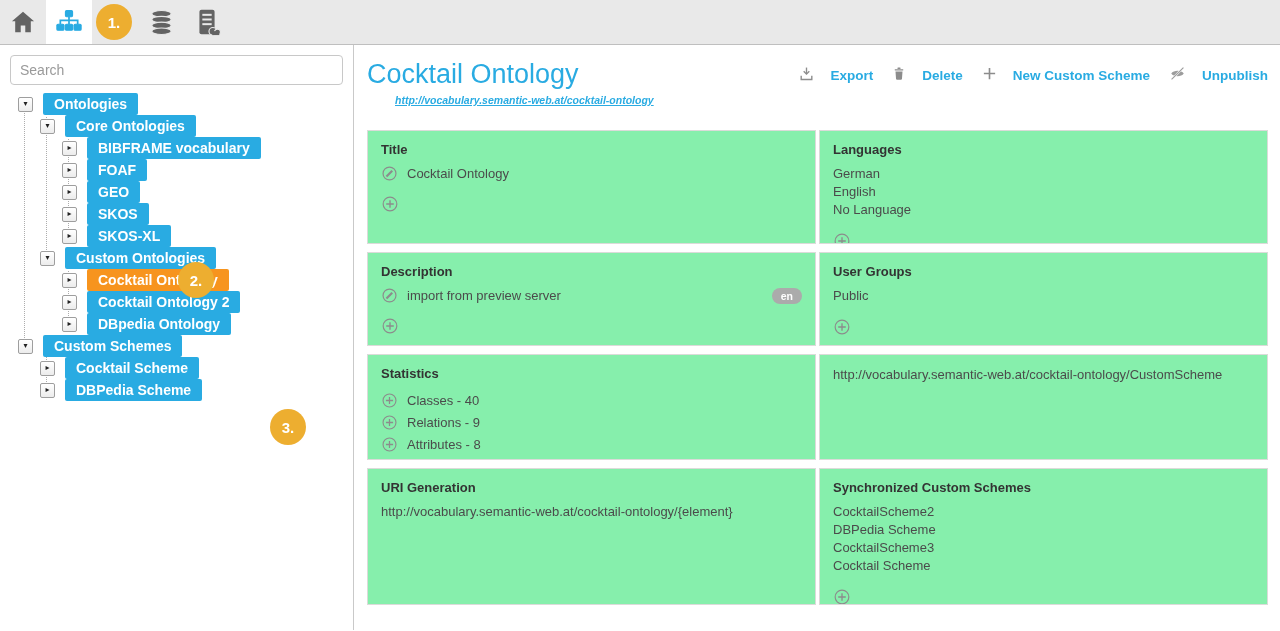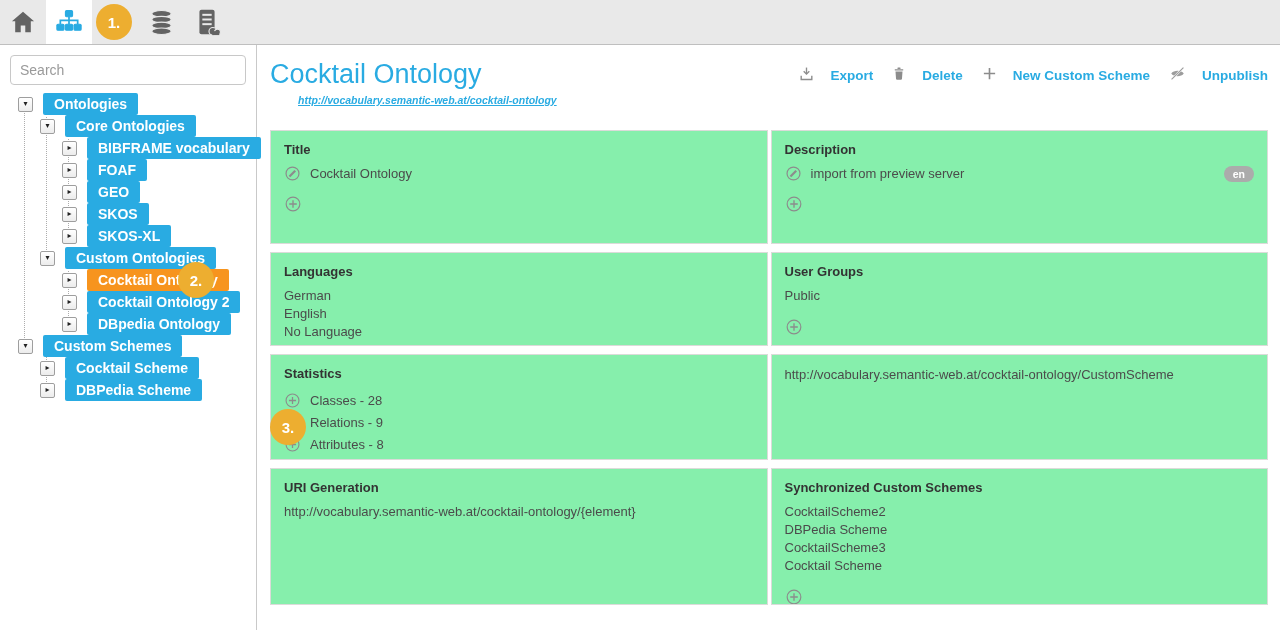--- a/index.html
+++ b/index.html
@@ -11,21 +11,21 @@
   .toolbar { height:45px; background:#e9e9e9; border-bottom:1px solid #bfbfbf; display:flex; align-items:stretch; }
   .tb-item { display:flex; align-items:center; justify-content:center; width:46px; cursor:pointer; }
   .tb-item.active { background:#fff; }
   .tb-item svg { display:block; }
   .num-badge { width:36px; height:36px; border-radius:50%; background:#EDAE30; color:#fff;
     font-weight:bold; font-size:15px; display:flex; align-items:center; justify-content:center; flex:none; }
   .toolbar .num-badge { align-self:center; margin:0 6px 0 4px; }
 
   
   .content { display:flex; height:585px; }
-  .sidebar { width:257px; flex:none; border-right:1px solid #c9c9c9; background:#fff; padding:10px; position:relative; }
+  .sidebar { width:354px; flex:none; border-right:1px solid #c9c9c9; background:#fff; padding:10px; position:relative; }
   .main { flex:1; padding:14px 12px 0 13px; position:relative; }
 
   
   .search-input { width:100%; height:30px; border:1px solid #c8c8c8; border-radius:4px; padding:0 9px;
     font-size:14px; color:#444; font-family:"Liberation Sans",sans-serif; outline:none; }
   .search-input::placeholder { color:#9a9a9a; }
   .tree { position:relative; margin-top:8px; }
   .dotline { position:absolute; width:0; border-left:1px dotted #adadad; }
   .trow { display:flex; align-items:center; height:22px; position:relative; }
   .d0 { padding-left:8px; } .d1 { padding-left:30px; } .d2 { padding-left:52px; }
@@ -255,58 +255,58 @@
             <span>
               <svg width="18" height="18" viewBox="0 0 20 20" fill="none" stroke="#8C8C8C">
                 <circle cx="10" cy="10" r="7.6" stroke-width="1.3"></circle>
                 <path d="M10 5.8v8.4M5.8 10h8.4" stroke-width="1.5"></path>
               </svg>
             </span>
           </div>
         </div>
 
         <div class="panel">
-          <h3>Description</h3>
-          <div class="p-item">
-            <span class="icon-btn">
-              <svg width="17" height="17" viewBox="0 0 20 20" fill="none" stroke="#8C8C8C">
-                <circle cx="10" cy="10" r="7.6" stroke-width="1.4"></circle>
-                <path d="M6.4 13.6 13.2 6.8" stroke-width="2.6"></path>
-              </svg>
-            </span>
-            <span class="txt">import from preview server</span>
-            <span class="spacer"></span>
-            <span class="lang-badge">en</span>
-          </div>
-          <div class="add-row">
-            <span>
-              <svg width="18" height="18" viewBox="0 0 20 20" fill="none" stroke="#8C8C8C">
-                <circle cx="10" cy="10" r="7.6" stroke-width="1.3"></circle>
-                <path d="M10 5.8v8.4M5.8 10h8.4" stroke-width="1.5"></path>
-              </svg>
-            </span>
-          </div>
-        </div>
-
-        <div class="panel">
           <h3>Languages</h3>
           <div class="p-line">German</div>
           <div class="p-line">English</div>
           <div class="p-line">No Language</div>
           <div class="add-row">
             <span>
               <svg width="18" height="18" viewBox="0 0 20 20" fill="none" stroke="#8C8C8C">
                 <circle cx="10" cy="10" r="7.6" stroke-width="1.3"></circle>
                 <path d="M10 5.8v8.4M5.8 10h8.4" stroke-width="1.5"></path>
               </svg>
             </span>
           </div>
         </div>
 
         <div class="panel">
+          <h3>Description</h3>
+          <div class="p-item">
+            <span class="icon-btn">
+              <svg width="17" height="17" viewBox="0 0 20 20" fill="none" stroke="#8C8C8C">
+                <circle cx="10" cy="10" r="7.6" stroke-width="1.4"></circle>
+                <path d="M6.4 13.6 13.2 6.8" stroke-width="2.6"></path>
+              </svg>
+            </span>
+            <span class="txt">import from preview server</span>
+            <span class="spacer"></span>
+            <span class="lang-badge">en</span>
+          </div>
+          <div class="add-row">
+            <span>
+              <svg width="18" height="18" viewBox="0 0 20 20" fill="none" stroke="#8C8C8C">
+                <circle cx="10" cy="10" r="7.6" stroke-width="1.3"></circle>
+                <path d="M10 5.8v8.4M5.8 10h8.4" stroke-width="1.5"></path>
+              </svg>
+            </span>
+          </div>
+        </div>
+
+        <div class="panel">
           <h3>User Groups</h3>
           <div class="p-line">Public</div>
           <div class="add-row">
             <span>
               <svg width="18" height="18" viewBox="0 0 20 20" fill="none" stroke="#8C8C8C">
                 <circle cx="10" cy="10" r="7.6" stroke-width="1.3"></circle>
                 <path d="M10 5.8v8.4M5.8 10h8.4" stroke-width="1.5"></path>
               </svg>
             </span>
           </div>
@@ -314,21 +314,21 @@
 
         <div class="panel">
           <h3>Statistics</h3>
           <div class="stat-row">
             <span class="icon-btn">
               <svg width="17" height="17" viewBox="0 0 20 20" fill="none" stroke="#8C8C8C">
                 <circle cx="10" cy="10" r="7.6" stroke-width="1.3"></circle>
                   <path d="M10 5.8v8.4M5.8 10h8.4" stroke-width="1.5"></path>
               </svg>
             </span>
-            <span class="txt">Classes - 28</span>
+            <span class="txt">Classes - 40</span>
           </div>
           <div class="stat-row">
             <span class="icon-btn">
               <svg width="17" height="17" viewBox="0 0 20 20" fill="none" stroke="#8C8C8C">
                 <circle cx="10" cy="10" r="7.6" stroke-width="1.3"></circle>
                   <path d="M10 5.8v8.4M5.8 10h8.4" stroke-width="1.5"></path>
               </svg>
             </span>
             <span class="txt">Relations - 9</span>
           </div>

